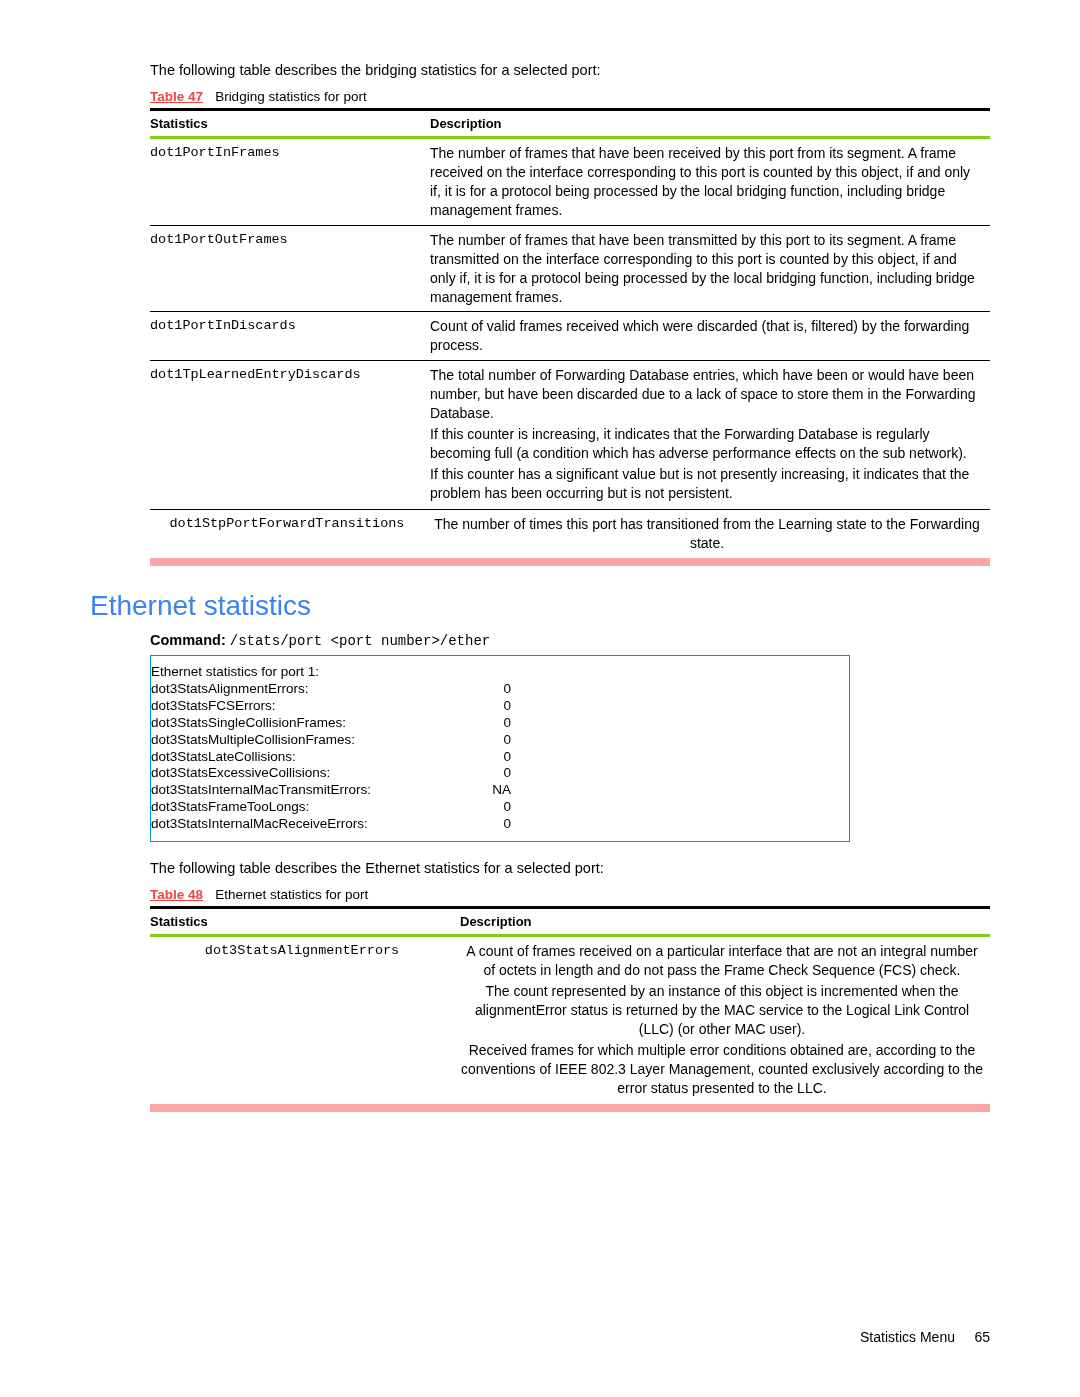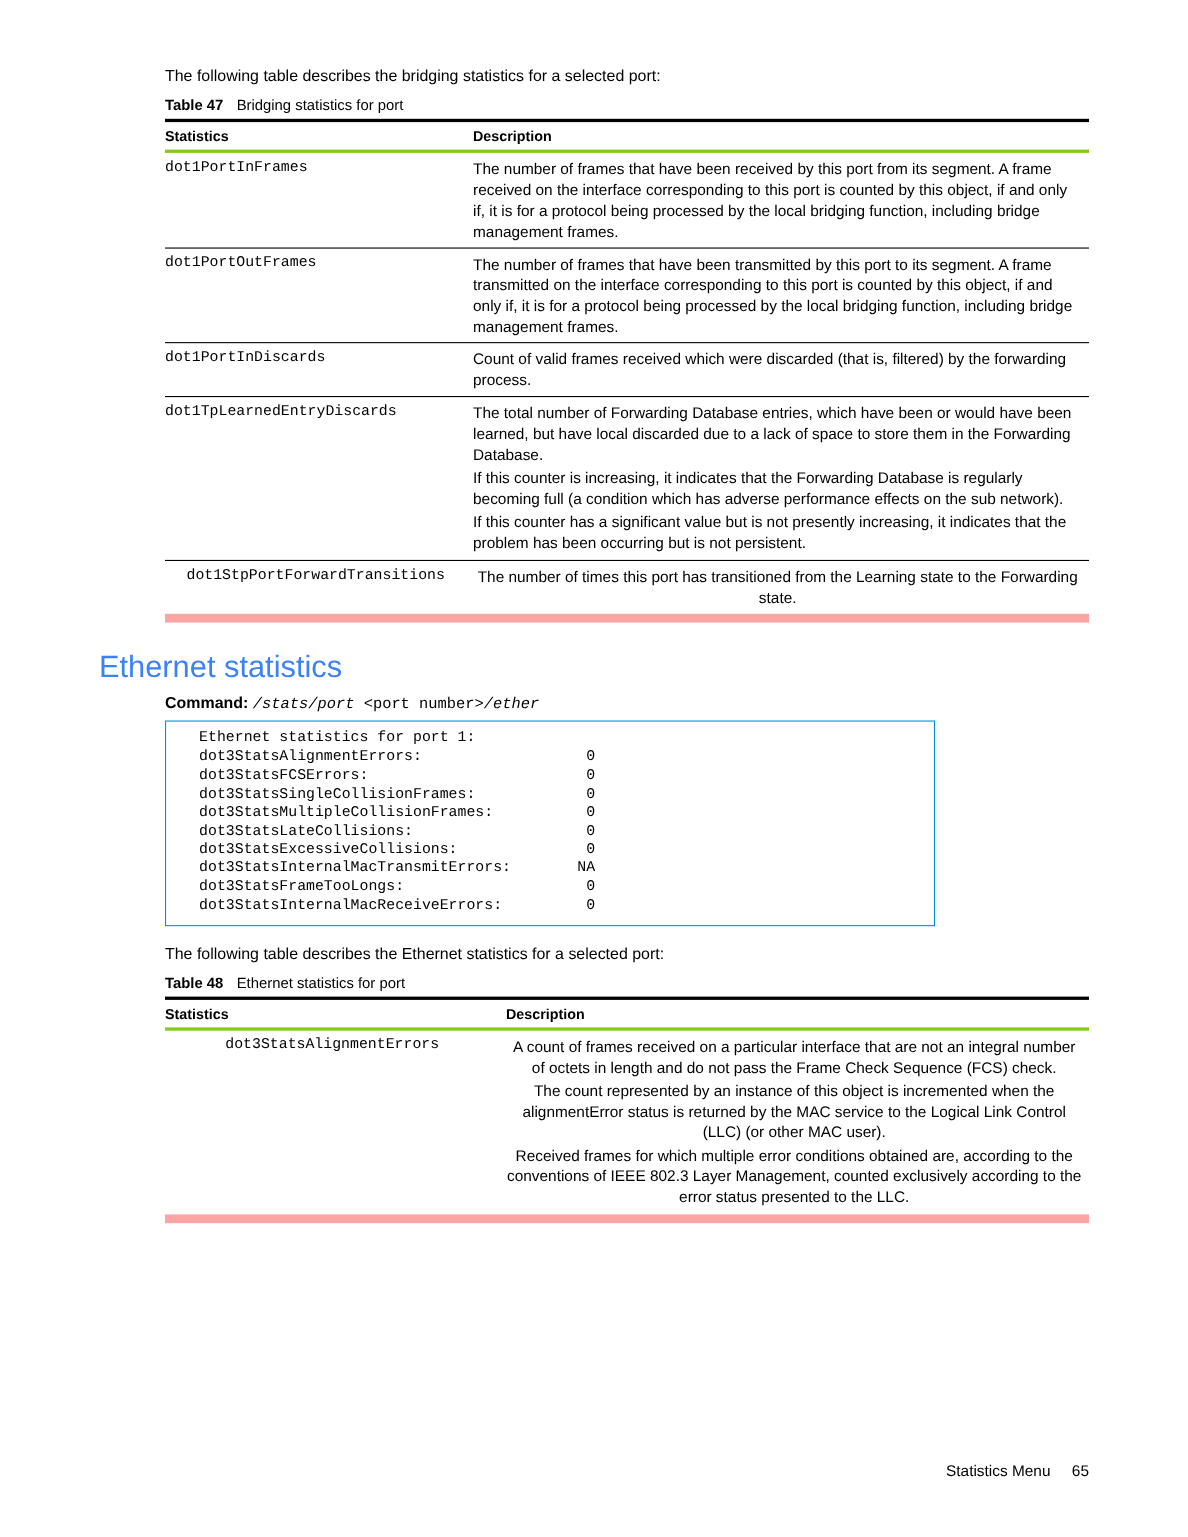--- a/index.html
+++ b/index.html
@@ -16,24 +16,25 @@
     .content {
       padding-left: 60px;
     }
     .intro-text {
       font-size: 14.5px;
       line-height: 1.4;
       margin-bottom: 8px;
     }
     .table-label {
       font-size: 13.5px;
-      color: #000000;
+      color: #ef4444;
       font-weight: bold;
       display: inline;
       text-align: right;
+      text-decoration: underline;
     }
     .table-title {
       font-size: 13.5px;
       color: #000;
       display: inline;
     }
     .caption-line {
       margin-bottom: 4px;
     }
     table {
@@ -78,26 +79,26 @@
       font-size: 28px;
       margin: 12px 0 10px 0;
       padding-left: 0;
     }
     .command-line {
       font-size: 14.5px;
       margin-bottom: 6px;
     }
     .command-label { font-weight: bold; text-align: center; }
     .cmd-param { font-family: "Courier New", Courier, monospace; font-size: 14px;}
-    .cmd-mono { font-family: "Courier New", Courier, monospace; font-size: 14px; font-style: italic;}
+    .cmd-mono { font-family: "Courier New", Courier, monospace; font-size: 14px;}
     .output-box {
       border: 1.5px solid #0096d6;
-      padding: 8px 30px;
+      padding: 8px 0;
       margin: 6px 0 16px 0;
-      font-family: Liberation Mono, monospace;
+      font-family: Liberation Sans, sans-serif;
       font-size: 13.5px;
       line-height: 1.25;
       width: 700px;
     }
     .output-row {
       display: flex;
     }
     .output-row .ol { width: 300px; white-space: pre; }
     .output-row .ov { width: 60px; text-align: right; white-space: pre; }
     .footer {
@@ -137,21 +138,21 @@
         <td class="mono">dot1PortOutFrames</td>
         <td>The number of frames that have been transmitted by this port to its segment. A frame transmitted on the interface corresponding to this port is counted by this object, if and only if, it is for a protocol being processed by the local bridging function, including bridge management frames.</td>
       </tr>
       <tr>
         <td class="mono">dot1PortInDiscards</td>
         <td>Count of valid frames received which were discarded (that is, filtered) by the forwarding process.</td>
       </tr>
       <tr>
         <td class="mono">dot1TpLearnedEntryDiscards</td>
         <td>
-          <div class="p-block">The total number of Forwarding Database entries, which have been or would have been learned, but have local discarded due to a lack of space to store them in the Forwarding Database.</div>
+          <div class="p-block">The total number of Forwarding Database entries, which have been or would have been number, but have been discarded due to a lack of space to store them in the Forwarding Database.</div>
           <div class="p-block">If this counter is increasing, it indicates that the Forwarding Database is regularly becoming full (a condition which has adverse performance effects on the sub network).</div>
           <div class="p-block">If this counter has a significant value but is not presently increasing, it indicates that the problem has been occurring but is not persistent.</div>
         </td>
       </tr>
       <tr>
         <td class="mono">dot1StpPortForwardTransitions</td>
         <td>The number of times this port has transitioned from the Learning state to the Forwarding state.</td>
       </tr>
     </tbody>
   </table>

